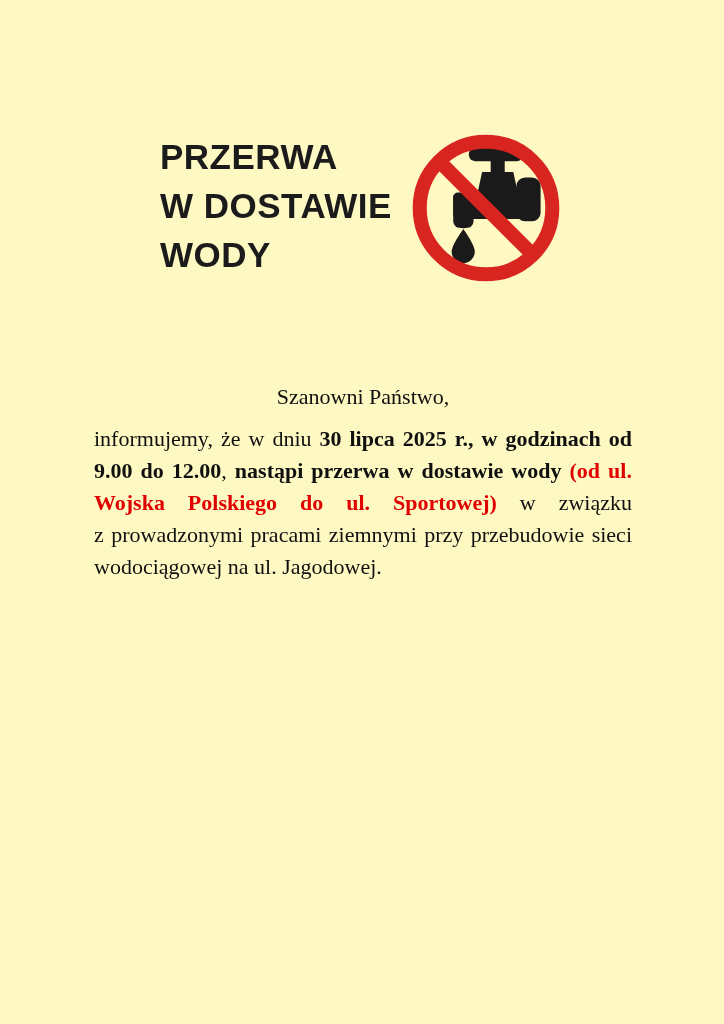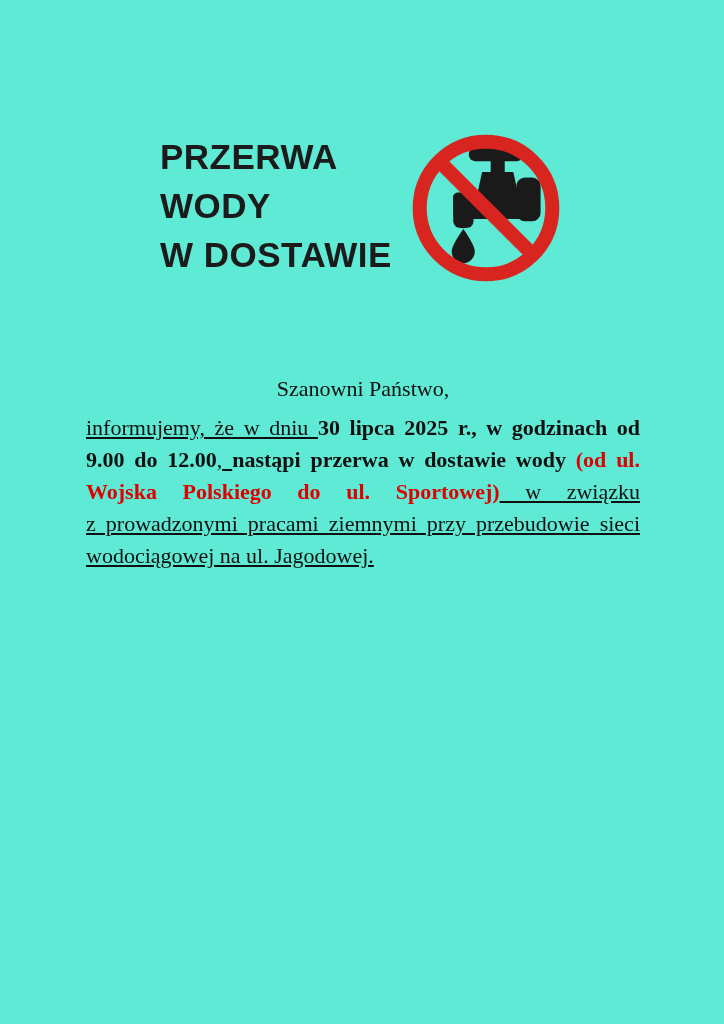--- a/index.html
+++ b/index.html
@@ -4,21 +4,21 @@
 <style>
   html, body {
     margin: 0;
     padding: 0;
     background: #ffffff;
   }
   .page {
     position: relative;
     width: 724px;
     height: 1024px;
-    background: #5eead4;
+    background: #fef9c3;
     font-family: "Liberation Serif", serif;
     color: #101010;
     overflow: hidden;
   }
 
   
   .header-title {
     position: absolute;
     left: 160px;
     top: 132px;
@@ -41,48 +41,48 @@
 
   
   .notice-body {
     position: absolute;
     left: 84px;
     top: 371px;
     width: 558px;
     font-size: 22px;
     line-height: 32px;
   }
-  .notice-body p { margin: 2px; }
+  .notice-body p { margin: 10px; }
   .salutation {
     text-align: center;
     margin-bottom: 7px !important;
   }
   .para-announcement {
     text-align: justify;
     margin-bottom: 38px !important;
   }
   .para-apology {
     text-align: justify;
     margin-bottom: 52px !important;
   }
   .para-thanks { text-align: left; }
 
-  .seg-regular { font-weight: 400; color: #101010; text-decoration: underline; }
+  .seg-regular { font-weight: 400; color: #101010; }
   .seg-bold { font-weight: 700; color: #101010; }
   .seg-bold-red { font-weight: 700; color: #e00000; }
 </style>
 </head>
 <body>
 
 <div class="page">
 
   <div class="header-title">
     <div>PRZERWA</div>
+    <div>W DOSTAWIE</div>
     <div>WODY</div>
-    <div>W DOSTAWIE</div>
   </div>
 
   <div class="no-water-icon">
     <svg viewBox="0 0 100 100" xmlns="http://www.w3.org/2000/svg">
 
       <g fill="#1a1a1a">
 
         <rect x="39" y="11.5" width="35" height="8.5" rx="4"></rect>
 
         <rect x="52" y="9" width="10" height="6" rx="2"></rect>

